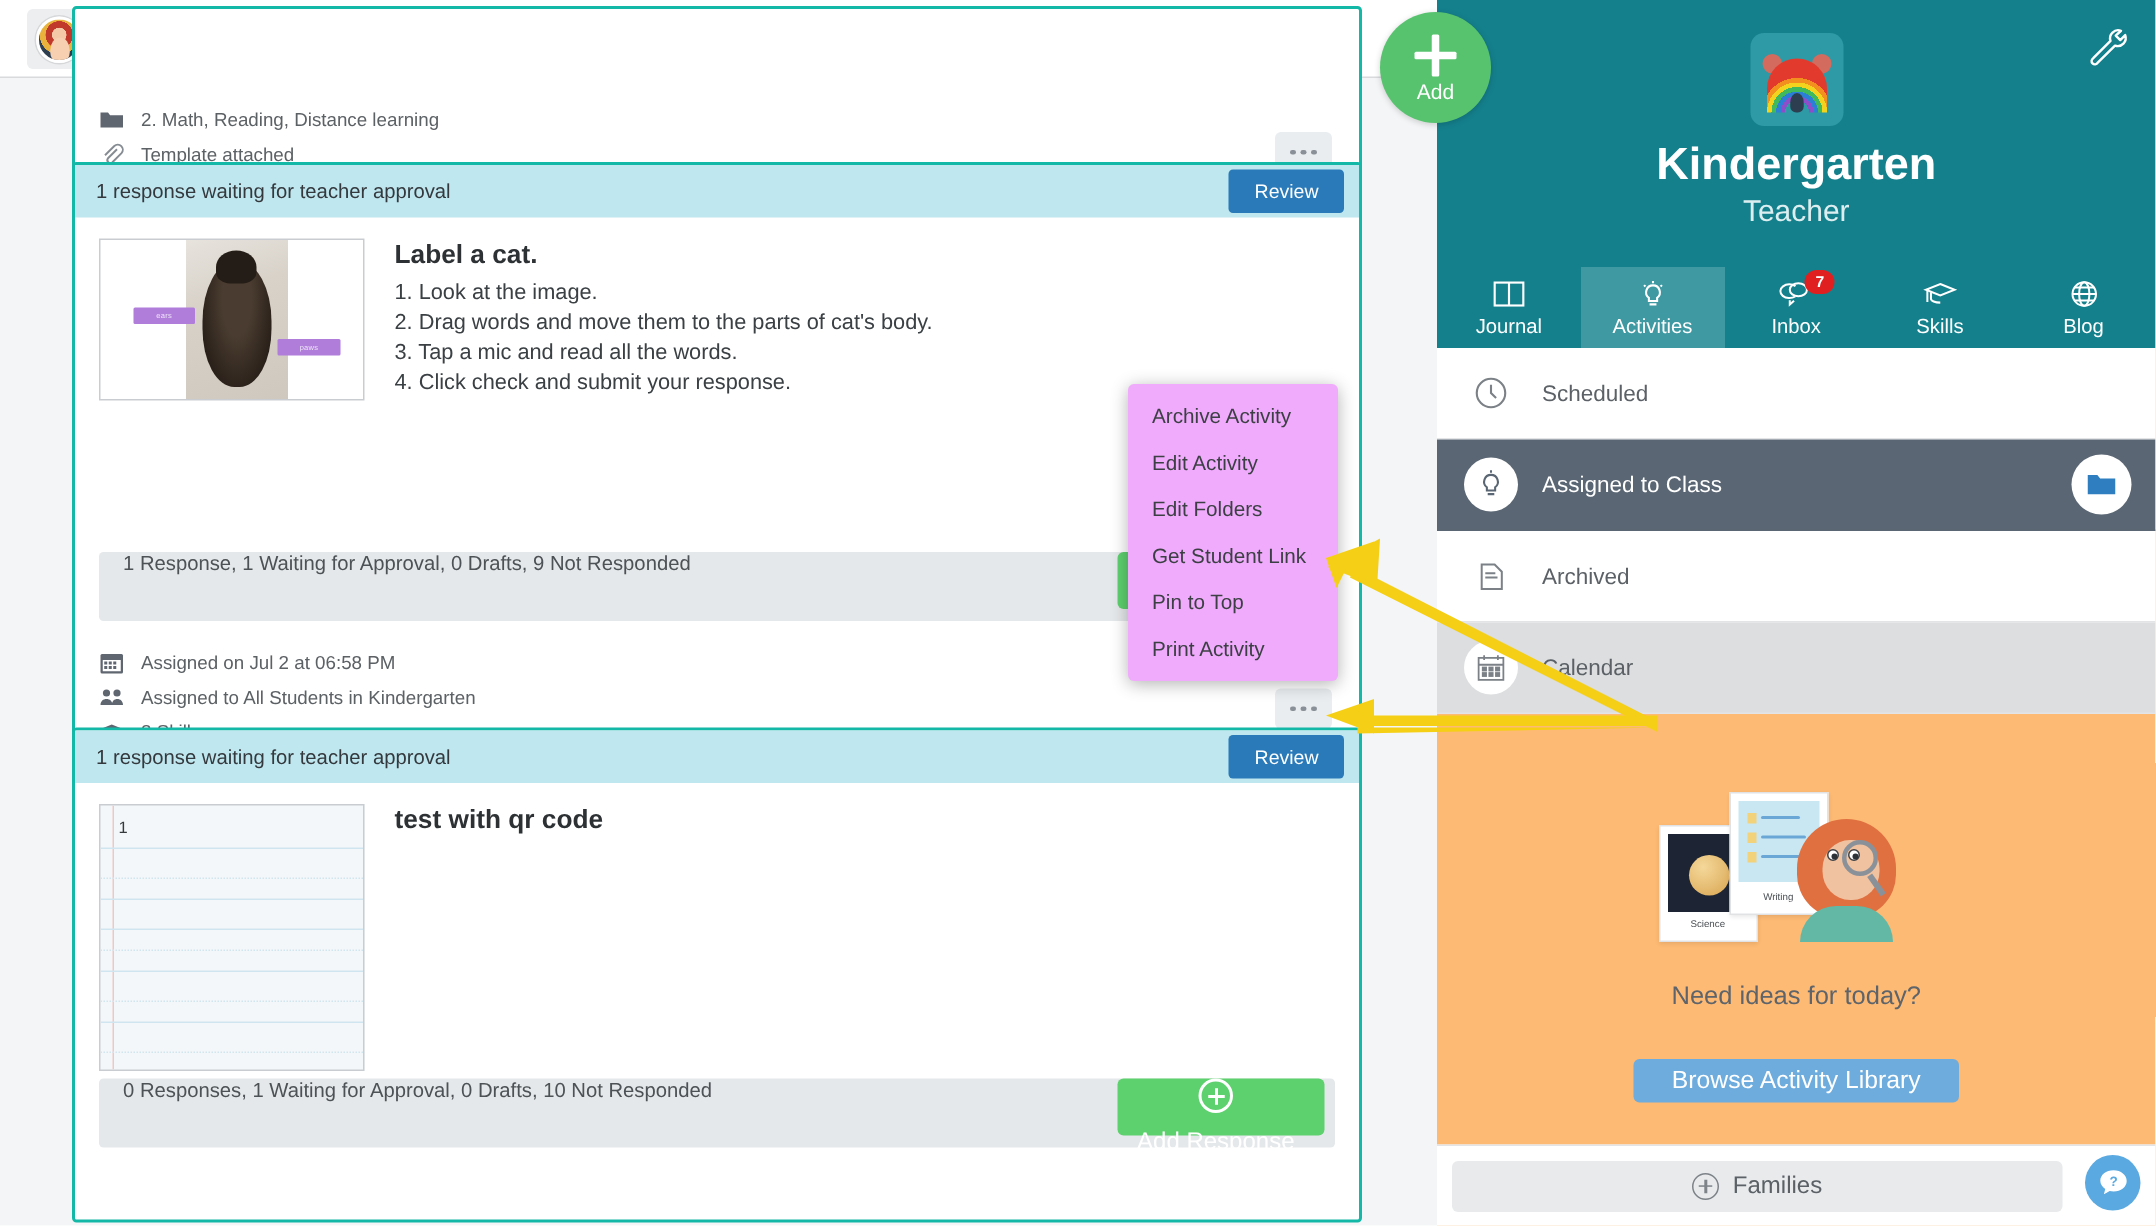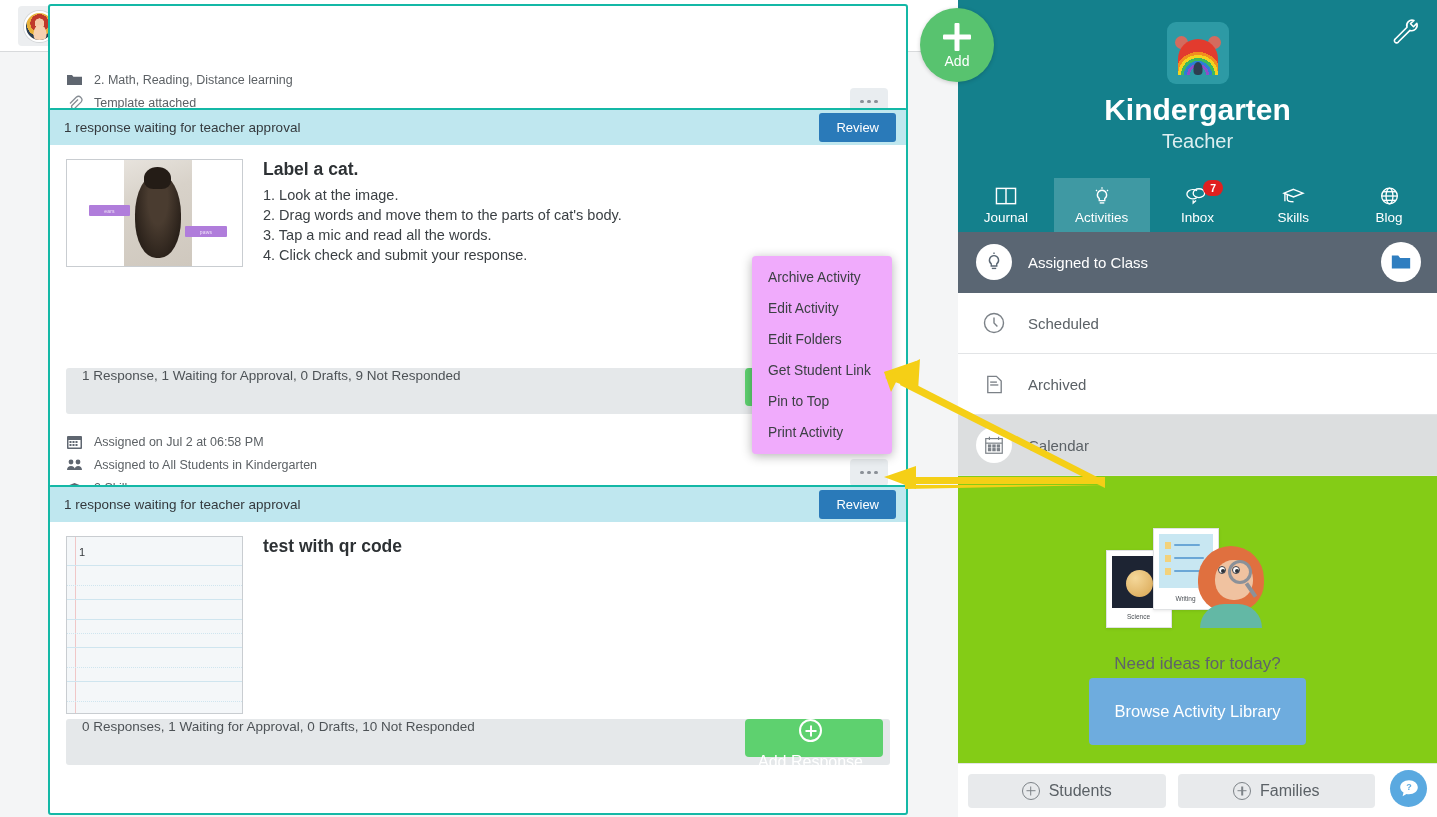--- a/index.html
+++ b/index.html
@@ -161,21 +161,21 @@
   }
   .thumb-lined .hl {
     position:absolute; left:0; right:0; height:1px; background:#cfe5ef;
   }
   .thumb-lined .hl.dot { background: transparent; border-top: 1px dotted #cfe5ef; }
   .thumb-lined .num { position:absolute; left:12px; top:9px; font-size:11px; color:#35393c; }
 
   
   .side {
     position: absolute; left: 958px; top: 0; width: 479px; height: 817px;
-    background: #84cc16;
+    background: #fdba74;
   }
   .side-head {
     height: 178px; background: #14808c; position: relative;
     display: flex; flex-direction: column; align-items: center;
   }
   .class-avatar {
     width: 62px; height: 62px; margin-top: 22px; border-radius: 9px;
     background: #2d9aa5; position: relative; overflow: hidden; flex: none;
   }
   .rainbow {
@@ -264,22 +264,22 @@
   .face { position:absolute; left:21px; top:14px; width:38px; height:40px; border-radius:48%; background:#f0c2a0; }
   .eye { position:absolute; top:20px; width:8px; height:8px; border-radius:50%; background:#fff; border:1px solid #3d4045; }
   .eye i { position:absolute; left:2px; top:2px; width:4px; height:4px; border-radius:50%; background:#2c3138; }
   .eye.l { left: 24px; } .eye.r { left: 38px; }
   .mag { position:absolute; left:34px; top:14px; width:24px; height:24px; border-radius:50%; border:3px solid #8b9199; }
   .maghandle{ position:absolute; left:55px; top:36px; width:4px; height:16px; background:#8b9199; transform:rotate(-35deg); }
   .body-t { position:absolute; left:6px; top:58px; width:62px; height:24px; border-radius:28px 28px 0 0; background:#63b8a5; }
 
   .empty-q { font-size: 17px; color: #5e646a; margin-top: 14px; }
   .browse-btn {
-    margin-top: 4px; background:#6eacde; color:#fff; border:none; border-radius:4px;
-    padding: 24px 26px; font-size: 16.5px; cursor:pointer;
+    margin-top: 32px; background:#6eacde; color:#fff; border:none; border-radius:4px;
+    padding: 5px 26px; font-size: 16.5px; cursor:pointer;
   }
 
   .side-footer {
     position:absolute; left:0; bottom:0; width:479px; height:54px;
     background:#fff; border-top:1px solid #e2e4e6;
     display:flex; align-items:center; gap:12px; padding: 0 62px 0 10px;
   }
   .foot-btn {
     flex:1; height:34px; background:#e8eaec; border:none; border-radius:4px;
     display:flex; align-items:center; justify-content:center; gap:9px;
@@ -544,43 +544,43 @@
               <line x1="3.8" y1="10.5" x2="20.2" y2="10.5"></line>
               <line x1="5" y1="6" x2="19" y2="6"></line>
               <line x1="5" y1="15" x2="19" y2="15"></line>
             </svg>
         </span>
         <span>Blog</span>
       </div>
     </div>
 
     <div class="side-list">
+      <div class="side-item">
+        <span class="side-ico">
+          <svg viewBox="0 0 24 24" width="24" height="24" fill="none" stroke="currentColor" stroke-width="1.4">
+              <circle cx="12" cy="12" r="9.5"></circle>
+              <path d="M12 6.5V12l3.4 3.4"></path>
+            </svg>
+        </span>
+        <span>Scheduled</span>
+      </div>
       <div class="side-item active">
         <span class="side-ico">
           <svg viewBox="0 0 24 24" width="22" height="22" fill="none" stroke="currentColor" stroke-width="1.5">
               <path d="M12 5a5 5 0 0 0-3 9v2.4h6V14a5 5 0 0 0-3-9z"></path>
               <line x1="9.6" y1="19" x2="14.4" y2="19"></line>
               <line x1="12" y1="1.6" x2="12" y2="3.4"></line>
             </svg>
         </span>
         <span>Assigned to Class</span>
         <span class="folder-btn">
           <svg viewBox="0 0 24 24" width="22" height="22" fill="#2f7ec0">
               <path d="M2 5h7l2 2.6h11V19H2z" rx="2"></path>
             </svg>
         </span>
-      </div>
-      <div class="side-item">
-        <span class="side-ico">
-          <svg viewBox="0 0 24 24" width="24" height="24" fill="none" stroke="currentColor" stroke-width="1.4">
-              <circle cx="12" cy="12" r="9.5"></circle>
-              <path d="M12 6.5V12l3.4 3.4"></path>
-            </svg>
-        </span>
-        <span>Scheduled</span>
       </div>
       <div class="side-item">
         <span class="side-ico">
           <svg viewBox="0 0 24 24" width="23" height="23" fill="none" stroke="currentColor" stroke-width="1.4">
               <path d="M5 3.5h9l5 5V20.5H5z"></path>
               <line x1="7.5" y1="9.5" x2="14.5" y2="9.5"></line>
               <line x1="7.5" y1="12.5" x2="16" y2="12.5"></line>
             </svg>
         </span>
         <span>Archived</span>
@@ -639,24 +639,20 @@
           <div class="body-t"></div>
         </div>
       </div>
       <div class="empty-q">Need ideas for today?</div>
       <button class="browse-btn">Browse Activity Library</button>
     </div>
 
     <div class="side-footer">
       <button class="foot-btn">
         <span class="foot-plus"></span>
-        <span>Students</span>
-      </button>
-      <button class="foot-btn">
-        <span class="foot-plus"></span>
         <span>Families</span>
       </button>
     </div>
 
     <div class="help-fab">
       <svg viewBox="0 0 24 24" width="24" height="24" fill="#fff">
         <path d="M12 3.2c-5 0-8.8 3.1-8.8 7 0 2.2 1.3 4.2 3.3 5.4l-.9 3.6 3.9-2.2c.8.2 1.6.3 2.5.3 5 0 8.8-3.1 8.8-7s-3.8-7.1-8.8-7.1z"></path>
         <text x="12" y="13.4" font-size="9" font-weight="bold" fill="#5aa9e0" text-anchor="middle" font-family="Liberation Sans, sans-serif">?</text>
       </svg>
     </div>

